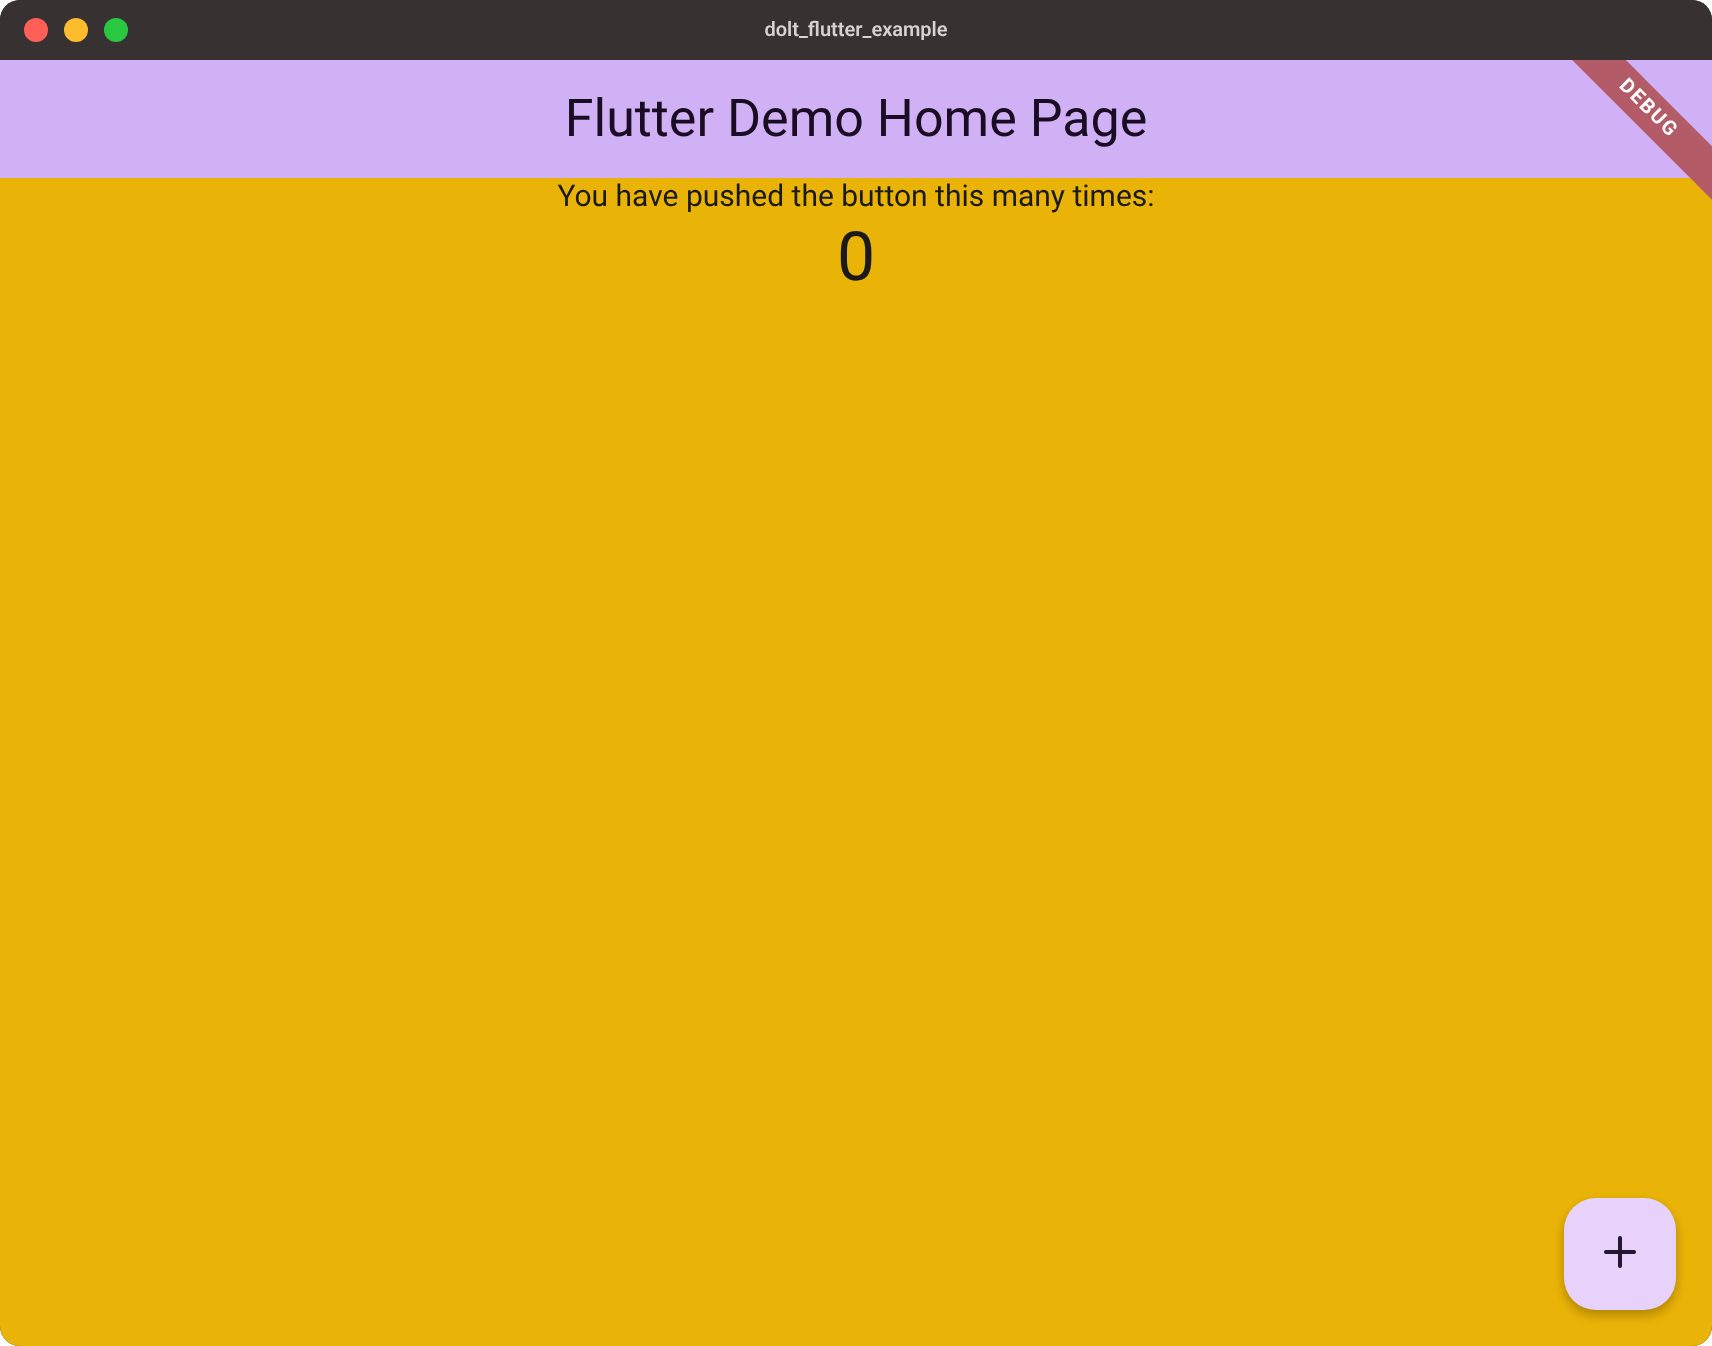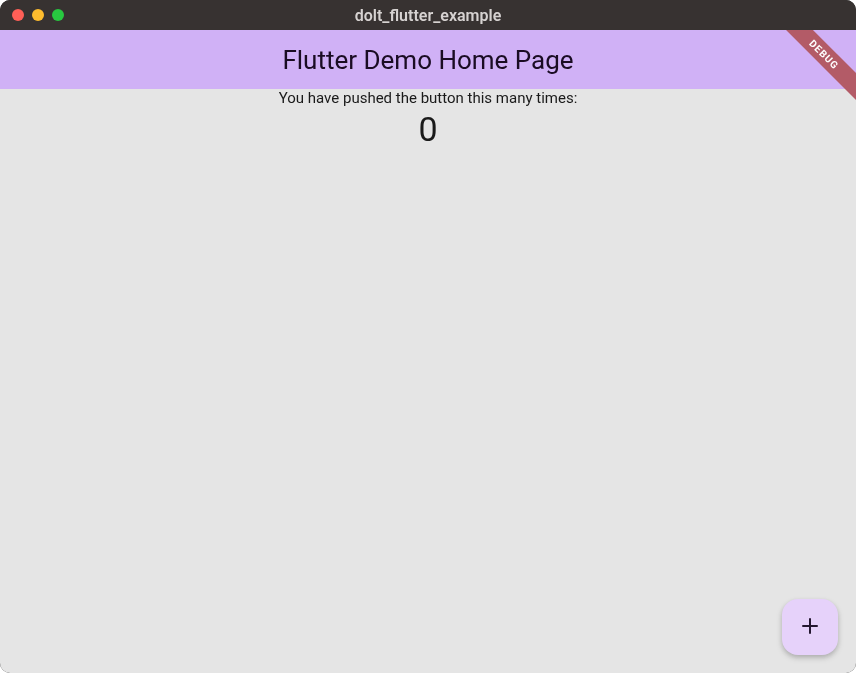--- a/index.html
+++ b/index.html
@@ -41,26 +41,26 @@
       border-radius: 50%;
     }
     .tl-close { background: #ff5f57; }
     .tl-min { background: #febc2e; }
     .tl-max { background: #28c840; }
     .window-title {
       position: absolute;
       left: 50%;
       transform: translateX(-50%);
       color: #d6d2d1;
-      font-size: 16px;
+      font-size: 10px;
       font-weight: 600;
     }
     .app-body {
       flex: 1;
-      background: #e5e5e5;
+      background: #eab308;
       position: relative;
       display: flex;
       flex-direction: column;
       overflow: hidden;
     }
     .appbar {
       height: 59px;
       background: #d0b1f6;
       display: flex;
       align-items: center;

